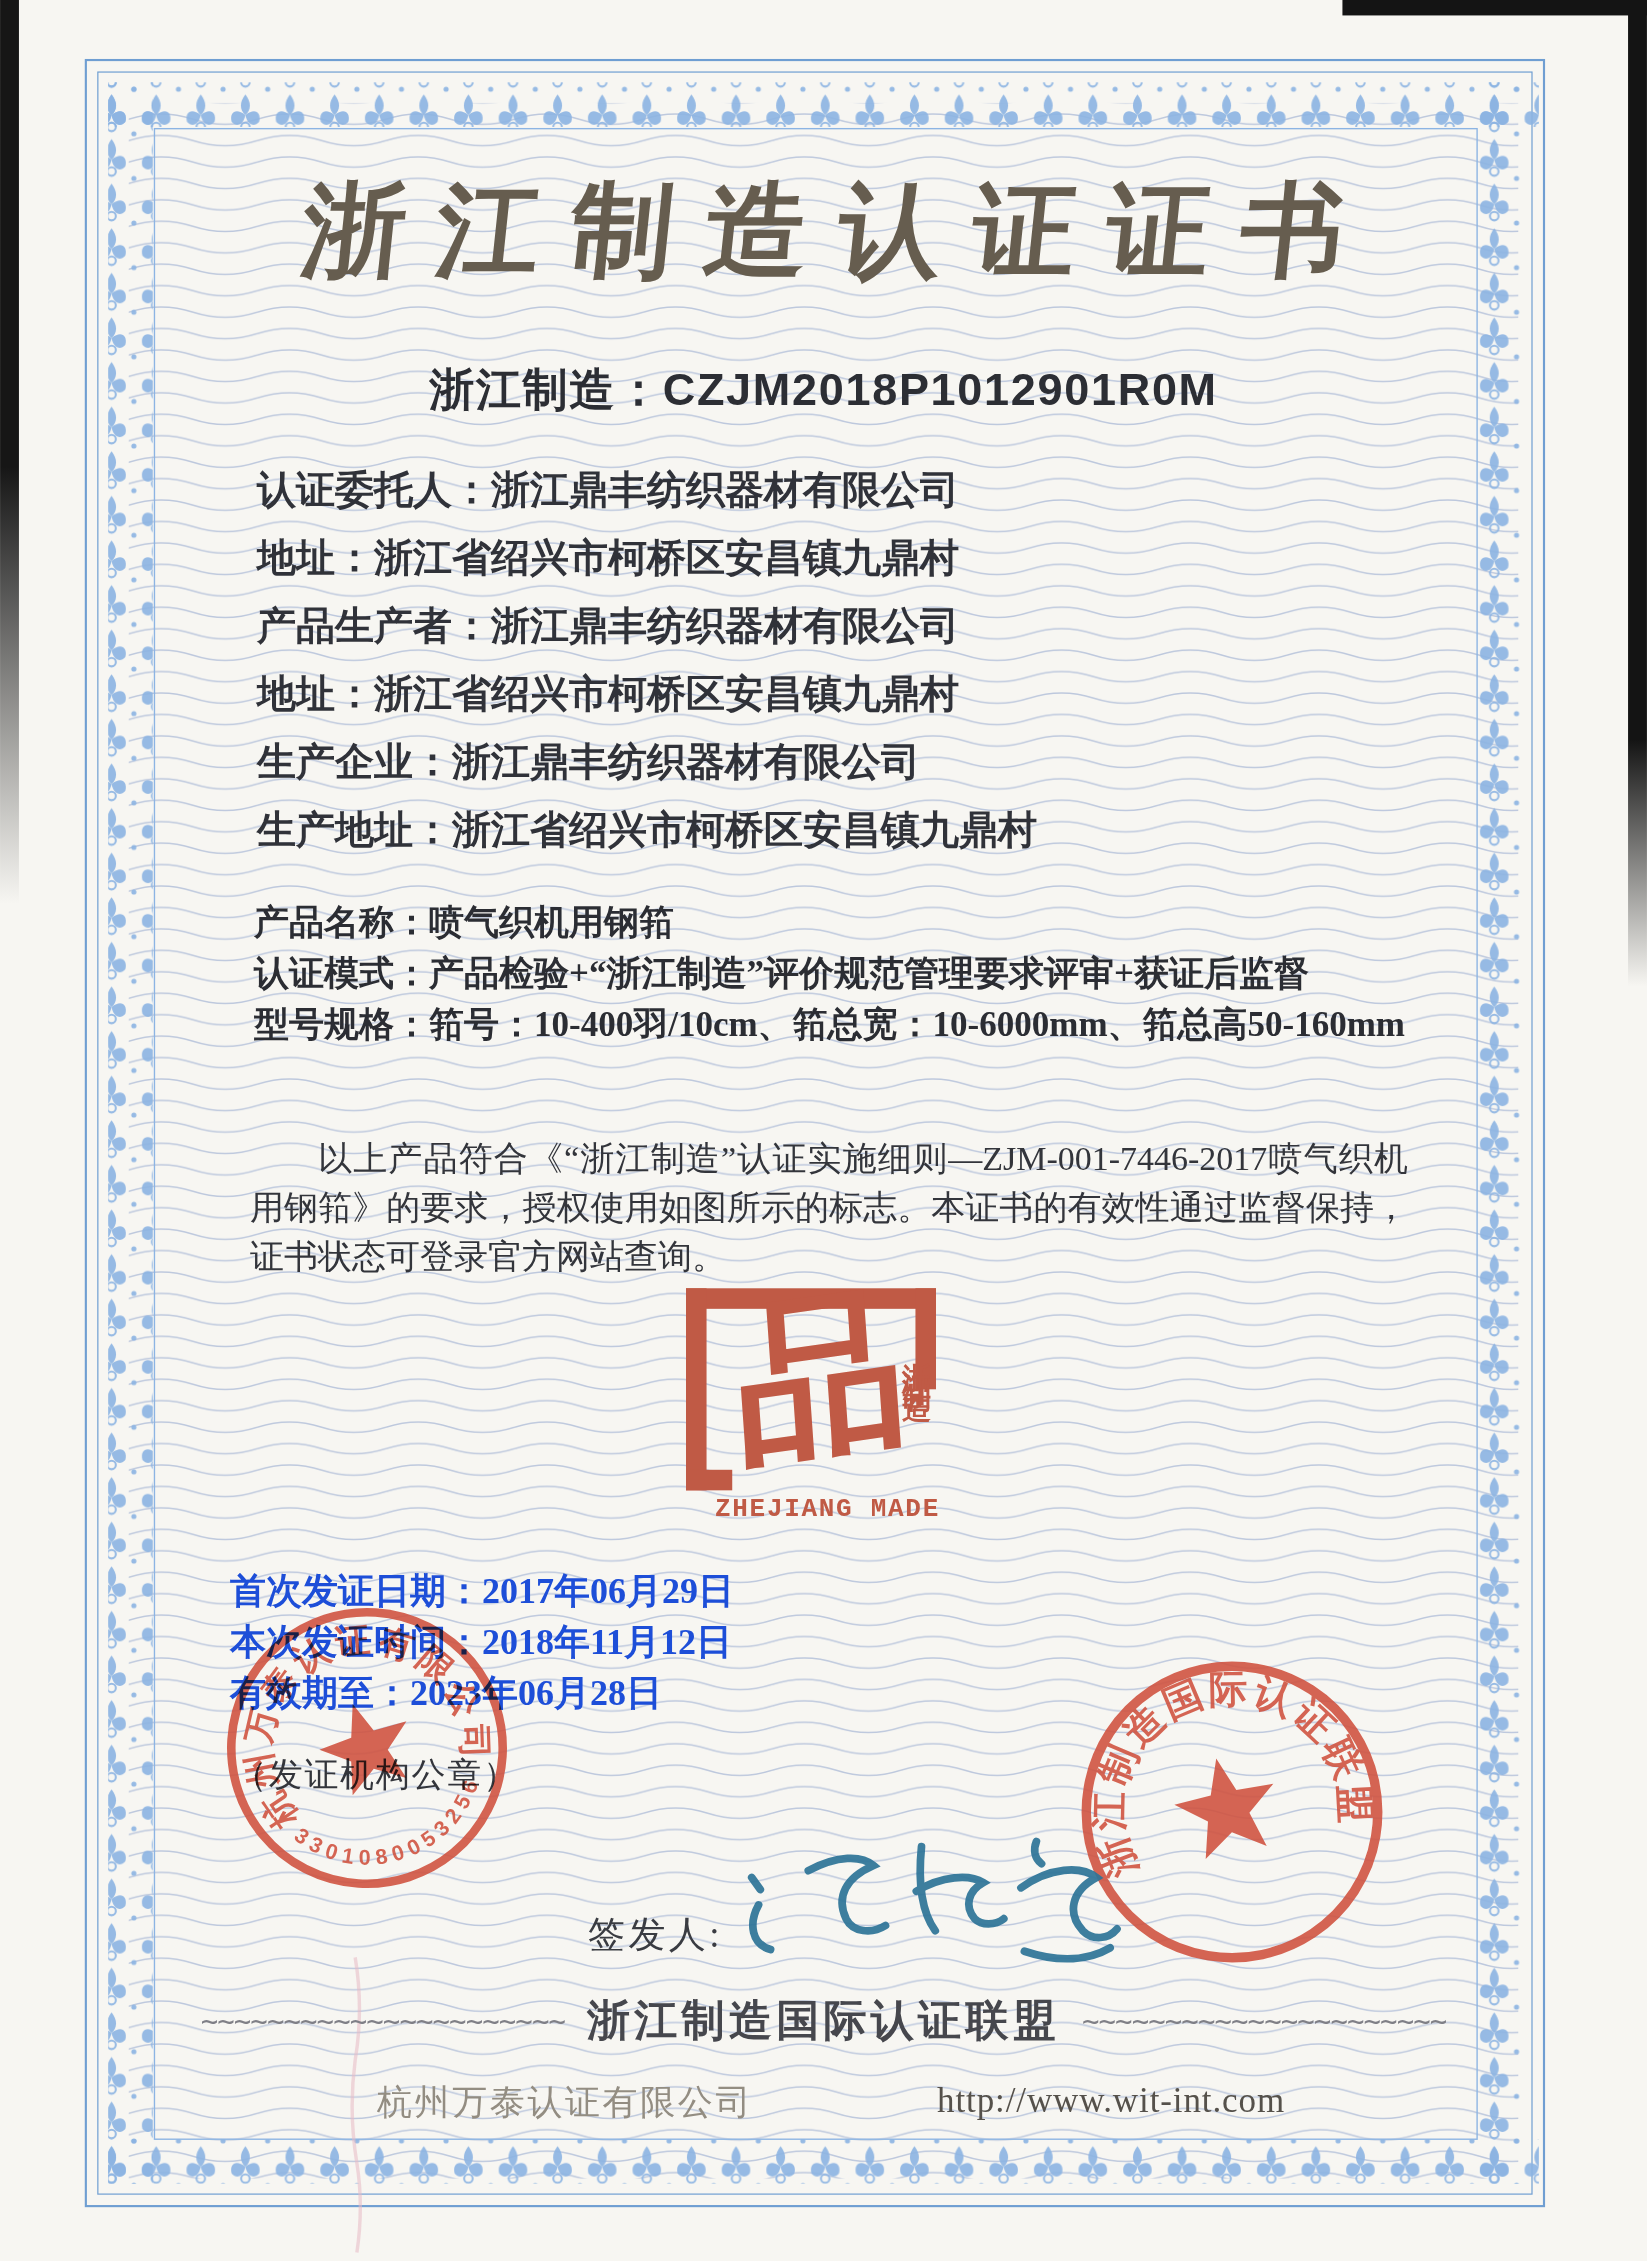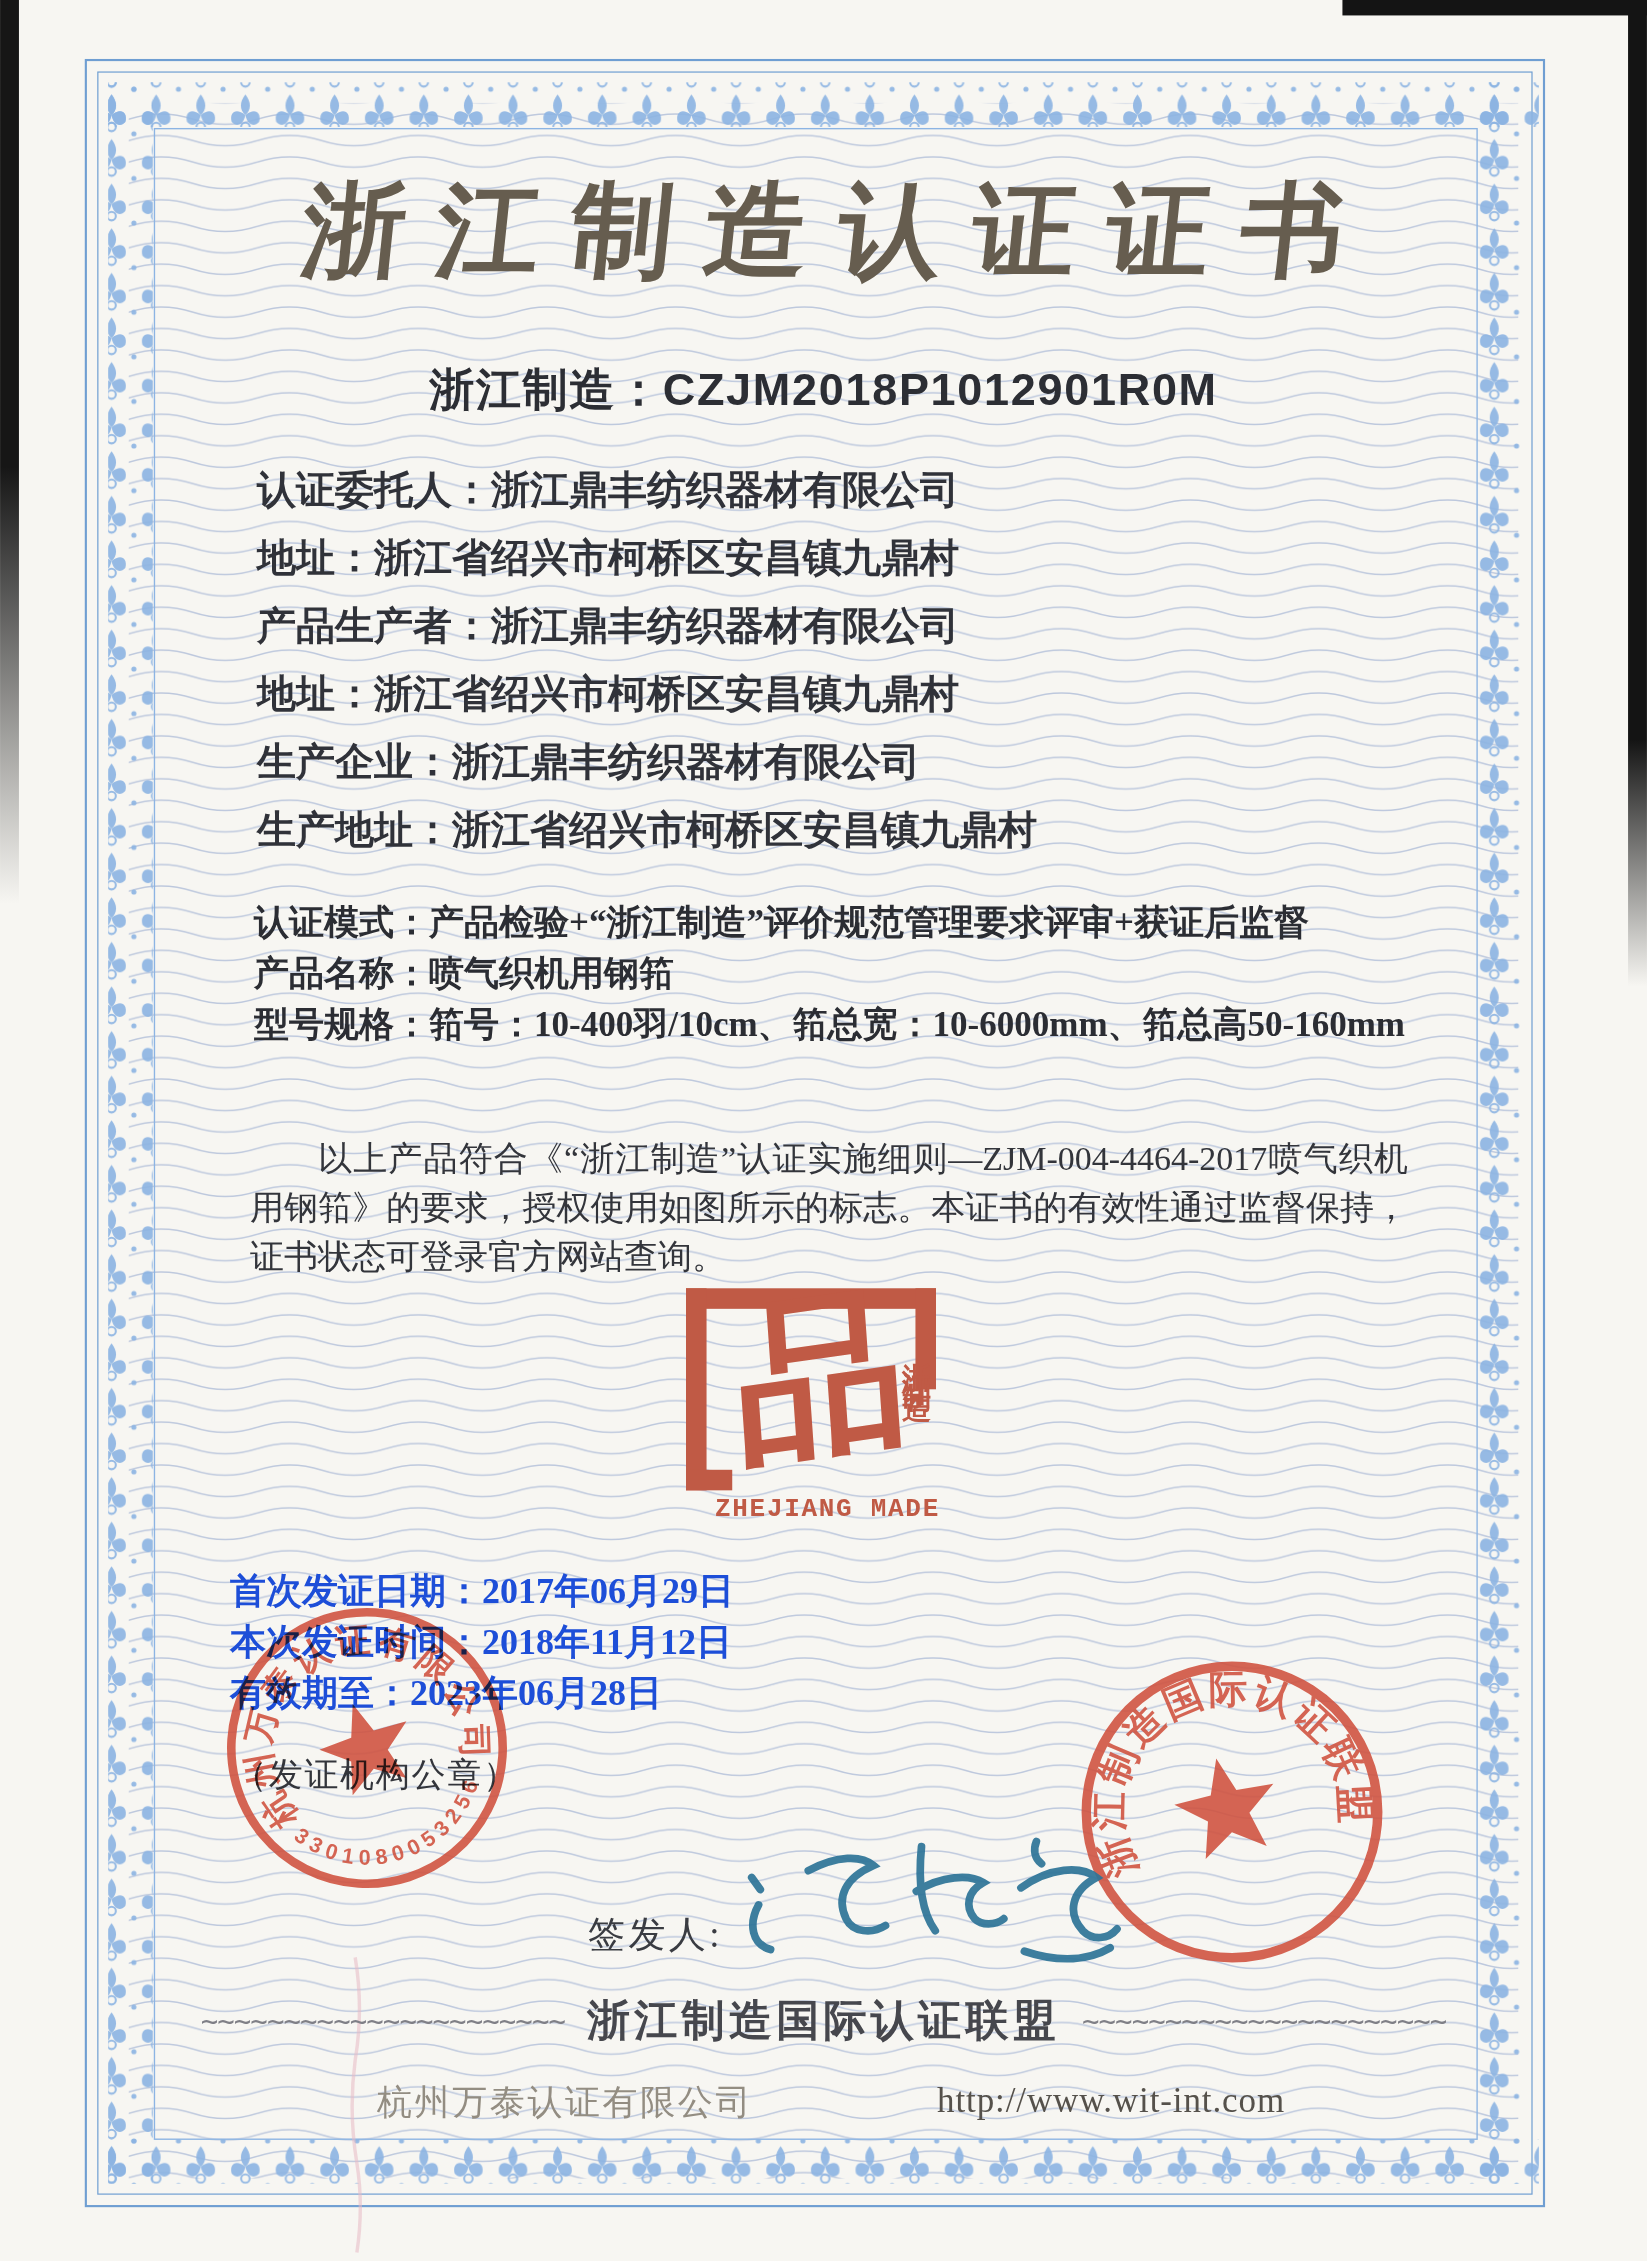--- a/index.html
+++ b/index.html
@@ -121,26 +121,26 @@
     <div class="fields">
       <div class="line">认证委托人：浙江鼎丰纺织器材有限公司</div>
       <div class="line">地址：浙江省绍兴市柯桥区安昌镇九鼎村</div>
       <div class="line">产品生产者：浙江鼎丰纺织器材有限公司</div>
       <div class="line">地址：浙江省绍兴市柯桥区安昌镇九鼎村</div>
       <div class="line">生产企业：浙江鼎丰纺织器材有限公司</div>
       <div class="line">生产地址：浙江省绍兴市柯桥区安昌镇九鼎村</div>
     </div>
 
     <div class="specs">
+      <div class="line">产品名称：喷气织机用钢筘</div>
       <div class="line">认证模式：产品检验+“浙江制造”评价规范管理要求评审+获证后监督</div>
-      <div class="line">产品名称：喷气织机用钢筘</div>
       <div class="line">型号规格：筘号：10-400羽/10cm、筘总宽：10-6000mm、筘总高50-160mm</div>
     </div>
 
-    <p class="para">以上产品符合《“浙江制造”认证实施细则—ZJM-004-4464-2017喷气织机用钢筘》的要求，授权使用如图所示的标志。本证书的有效性通过监督保持，证书状态可登录官方网站查询。</p>
+    <p class="para">以上产品符合《“浙江制造”认证实施细则—ZJM-001-7446-2017喷气织机用钢筘》的要求，授权使用如图所示的标志。本证书的有效性通过监督保持，证书状态可登录官方网站查询。</p>
 
     <div class="logo">
       <svg class="abs" width="250" height="242" viewBox="0 0 292 282" style="left:0;top:0;">
         <g fill="#c05a45">
           <rect x="0" y="0" width="292" height="24"></rect>
           <rect x="0" y="0" width="24" height="236"></rect>
           <rect x="0" y="212" width="54" height="24"></rect>
           <rect x="268" y="0" width="24" height="118"></rect>
         </g>
       </svg>

